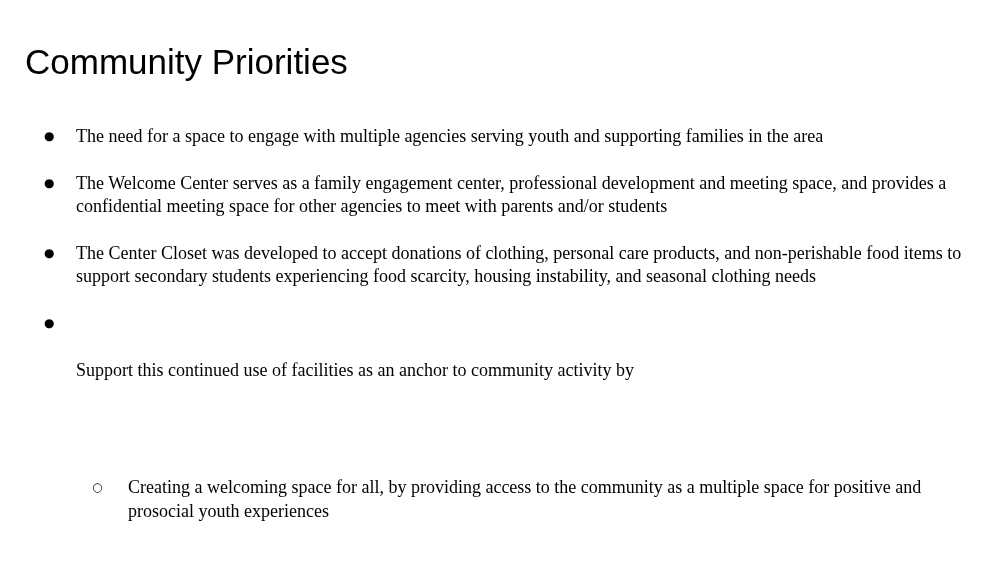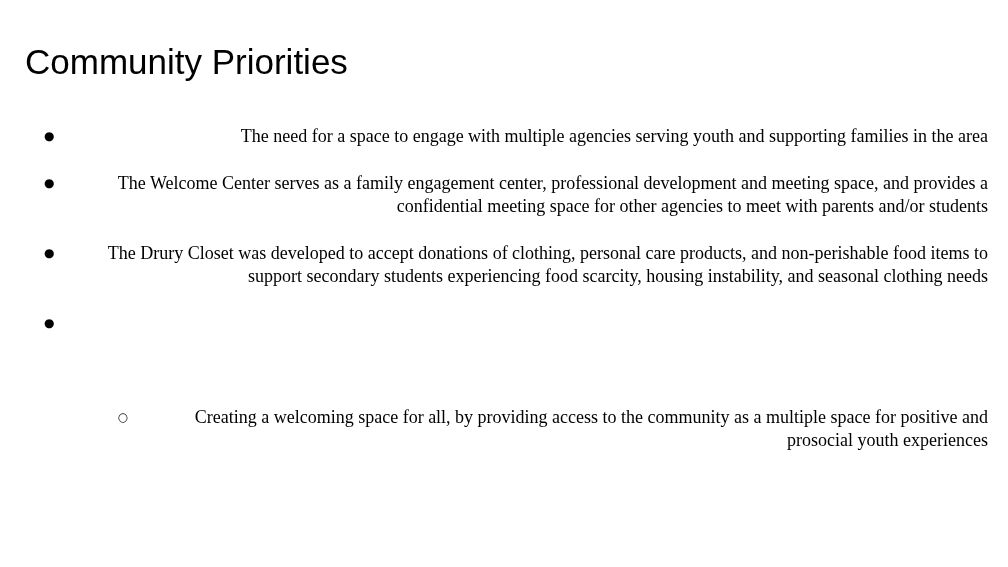--- a/index.html
+++ b/index.html
@@ -42,21 +42,20 @@
     font-family: "DejaVu Sans", "Liberation Sans", sans-serif;
     font-size: 12px;
     line-height: 23.5px;
     color: #000000;
   }
   .t {
     flex: 1;
     font-size: 18px;
     line-height: 23.5px;
     white-space: pre-wrap;
-    text-align: right;
   }
   .sub {
     margin: 0;
   }
   .sli {
     display: flex;
   }
   .m2 {
     width: 52px;
     padding-left: 16px;
@@ -87,26 +86,27 @@
       <div class="t">The need for a space to engage with multiple agencies serving youth and supporting families in the area</div>
     </div>
 
     <div class="li">
       <span class="m1">●</span>
       <div class="t">The Welcome Center serves as a family engagement center, professional development and meeting space, and provides a confidential meeting space for other agencies to meet with parents and/or students</div>
     </div>
 
     <div class="li">
       <span class="m1">●</span>
-      <div class="t">The Drury Closet was developed to accept donations of clothing, personal care products, and non-perishable food items to support secondary students experiencing food scarcity, housing instability, and seasonal clothing needs</div>
+      <div class="t">The Center Closet was developed to accept donations of clothing, personal care products, and non-perishable food items to support secondary students experiencing food scarcity, housing instability, and seasonal clothing needs</div>
     </div>
 
     <div class="li">
       <span class="m1">●</span>
       <div class="t">
+        <div>Support this continued use of facilities as an anchor to community activity by</div>
         <div class="sub">
           <div class="sli">
             <span class="m2">○</span>
             <div class="t2">Creating a welcoming space for all, by providing access to the community as a multiple space for positive and prosocial youth experiences</div>
           </div>
           
           
         </div>
       </div>
     </div>

